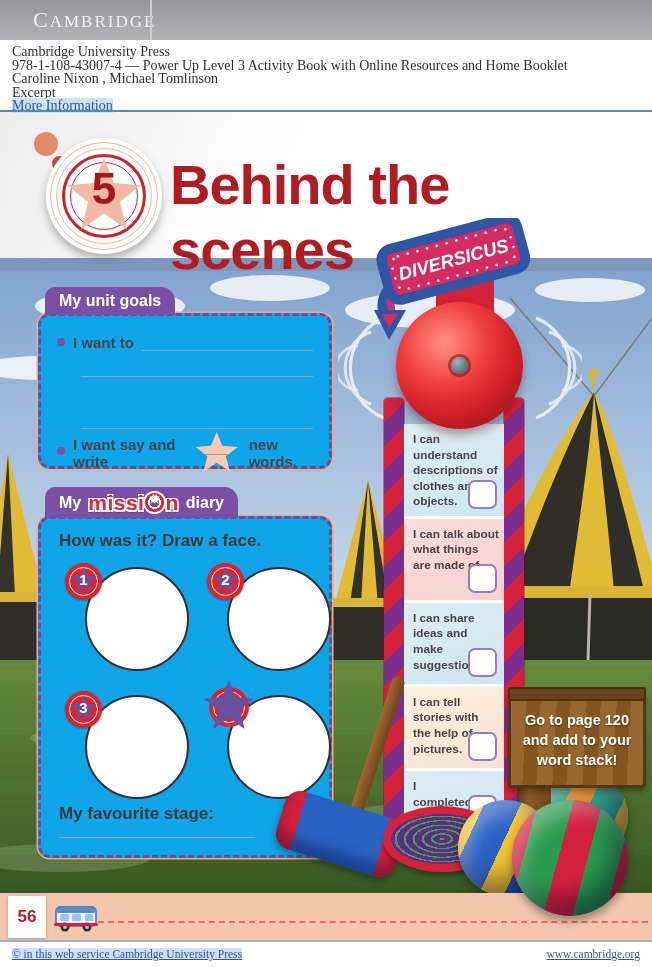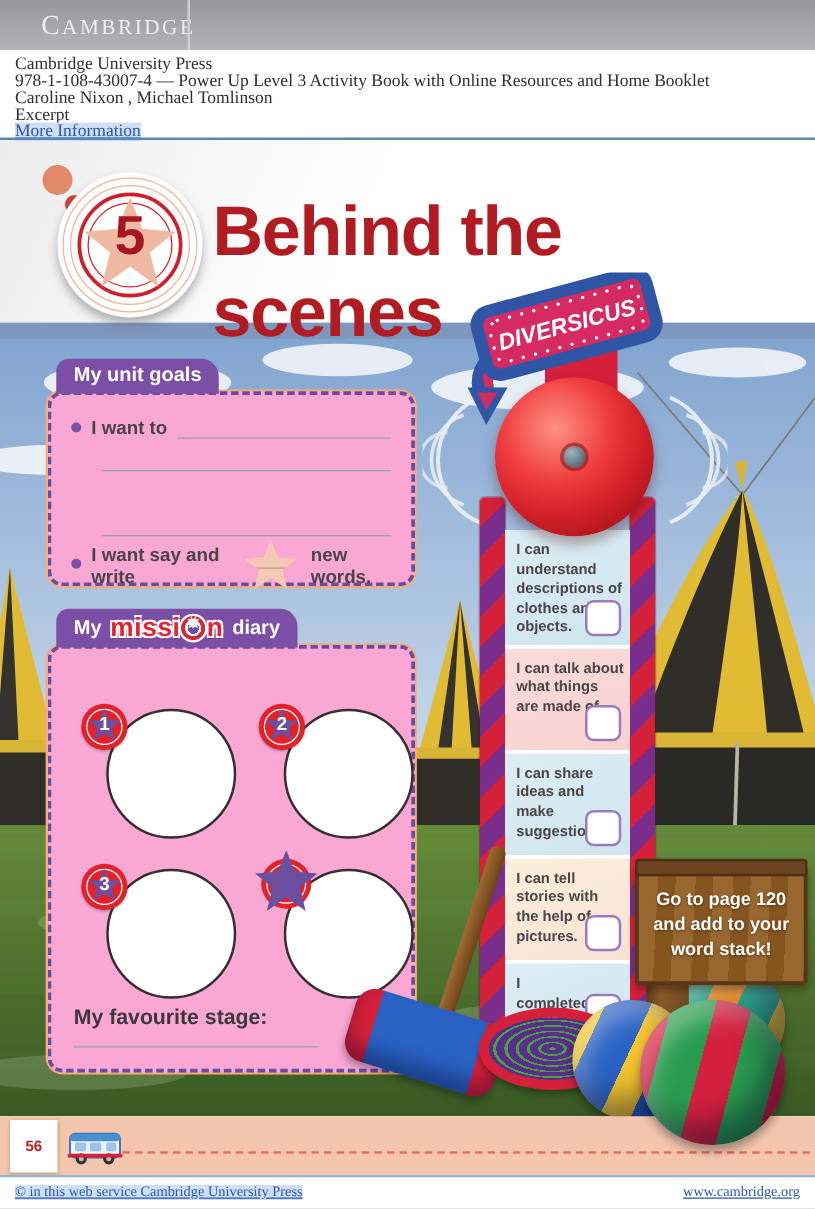--- a/index.html
+++ b/index.html
@@ -37,21 +37,21 @@
     clip-path:polygon(50% 0%,63% 33%,98% 36%,71% 58%,80% 94%,50% 73%,20% 94%,29% 58%,2% 36%,37% 33%);}
   .badge-num{position:absolute;left:0;top:26px;width:116px;text-align:center;
     font-size:44px;font-weight:800;color:#a5161f;}
   .unit-title{position:absolute;left:170px;top:152px;width:430px;z-index:3;
     font-size:56px;font-weight:800;color:#b01c22;letter-spacing:-1px;}
   
   .photo{position:absolute;left:0;top:258px;width:652px;height:635px;z-index:0;}
   
   .tab{position:absolute;background:#7b4fa6;color:#fff;font-weight:700;
     border-radius:10px 14px 0 0;display:flex;align-items:center;padding:0 14px;z-index:3;}
-  .dashbox{position:absolute;background:#f9a8d4;border:3px dashed #6a4ba0;border-radius:12px;
+  .dashbox{position:absolute;background:#0ea5e9;border:3px dashed #6a4ba0;border-radius:12px;
     box-shadow:0 0 0 1.5px #f5ad77;z-index:2;text-decoration:underline;}
   .goals-tab{left:45px;top:287px;height:28px;font-size:16px;}
   .goals-box{left:38px;top:313px;width:288px;height:150px;}
   .goal-row{position:absolute;left:16px;right:16px;display:flex;align-items:flex-end;gap:8px;
     font-size:15px;font-weight:700;color:#4a4448;}
   .bullet{width:8px;height:8px;border-radius:50%;background:#7b4fa6;margin-bottom:5px;flex:none;}
   .wline{flex:1;border-bottom:1.5px solid #9aa0a6;height:14px;}
   .wline-full{position:absolute;left:40px;right:16px;border-bottom:1.5px solid #9aa0a6;}
   .goal-star{width:44px;height:42px;background:#f6c9b5;flex:none;position:relative;margin:0 2px;
     clip-path:polygon(50% 0%,63% 33%,98% 36%,71% 58%,80% 94%,50% 73%,20% 94%,29% 58%,2% 36%,37% 33%);}
@@ -143,21 +143,21 @@
     background:linear-gradient(115deg,#f2c430 0 20%,#2a62c4 20% 46%,#f2c430 46% 64%,#2a62c4 64% 86%,#d03030 86%);}
   .ball-b{left:512px;top:800px;width:116px;height:116px;z-index:7;
     background:linear-gradient(105deg,#d42040 0 18%,#2a9c50 18% 42%,#d42040 42% 62%,#2a9c50 62% 84%,#d42040 84%);}
   .ball-c{left:540px;top:772px;width:88px;height:88px;z-index:2;
     background:linear-gradient(115deg,#2a9c8a 0 30%,#e08a30 30% 50%,#2a9c8a 50% 75%,#d8b535 75%);}
   
   .salmon-bar{position:absolute;left:0;top:893px;width:652px;height:47px;background:#f4c6ae;z-index:6;}
   .dash-line{position:absolute;left:98px;right:4px;top:28px;border-top:2.5px dashed #e4705a;}
   .pagenum-box{position:absolute;left:8px;top:3px;width:38px;height:42px;background:#fff;
     box-shadow:0 1px 3px rgba(0,0,0,.25);display:flex;align-items:center;justify-content:center;
-    font-size:12px;font-weight:800;color:#b32025;}
+    font-size:17px;font-weight:800;color:#b32025;}
   .bus{position:absolute;left:52px;top:6px;}
   .bottom-rule{position:absolute;left:0;top:940px;width:652px;height:2px;background:#8fb4d4;z-index:8;}
   .endmatter{position:absolute;left:0;top:942px;width:652px;height:25px;background:#fff;z-index:8;
     font-family:"Liberation Serif",serif;font-size:11.5px;}
   .endmatter .copy{position:absolute;left:12px;top:6px;color:#2b56b0;text-decoration:underline;
     background:#cfe0f5;cursor:pointer;}
   .endmatter .site{position:absolute;right:12px;top:6px;color:#2b56b0;text-decoration:underline;cursor:pointer;}
 </style>
 </head>
 <body>
@@ -340,20 +340,21 @@
     <span class="mission-word">
         <span>missi</span>
         <span class="target-o">
           <b>★</b>
         </span>
         <span>n</span>
       </span>
     <span>diary</span>
   </div>
   <div class="dashbox diary-box">
+    <div class="diary-prompt">How was it? Draw a face.</div>
     <div class="face-circle" style="left:44px;top:48px;"></div>
     <div class="face-circle" style="left:186px;top:48px;"></div>
     <div class="face-circle" style="left:44px;top:176px;"></div>
     <div class="face-circle" style="left:186px;top:176px;"></div>
     <div class="num-badge" style="left:24px;top:44px;">
       <span class="st"></span>
         <span class="nb">1</span>
     </div>
     <div class="num-badge" style="left:166px;top:44px;">
       <span class="st"></span>

